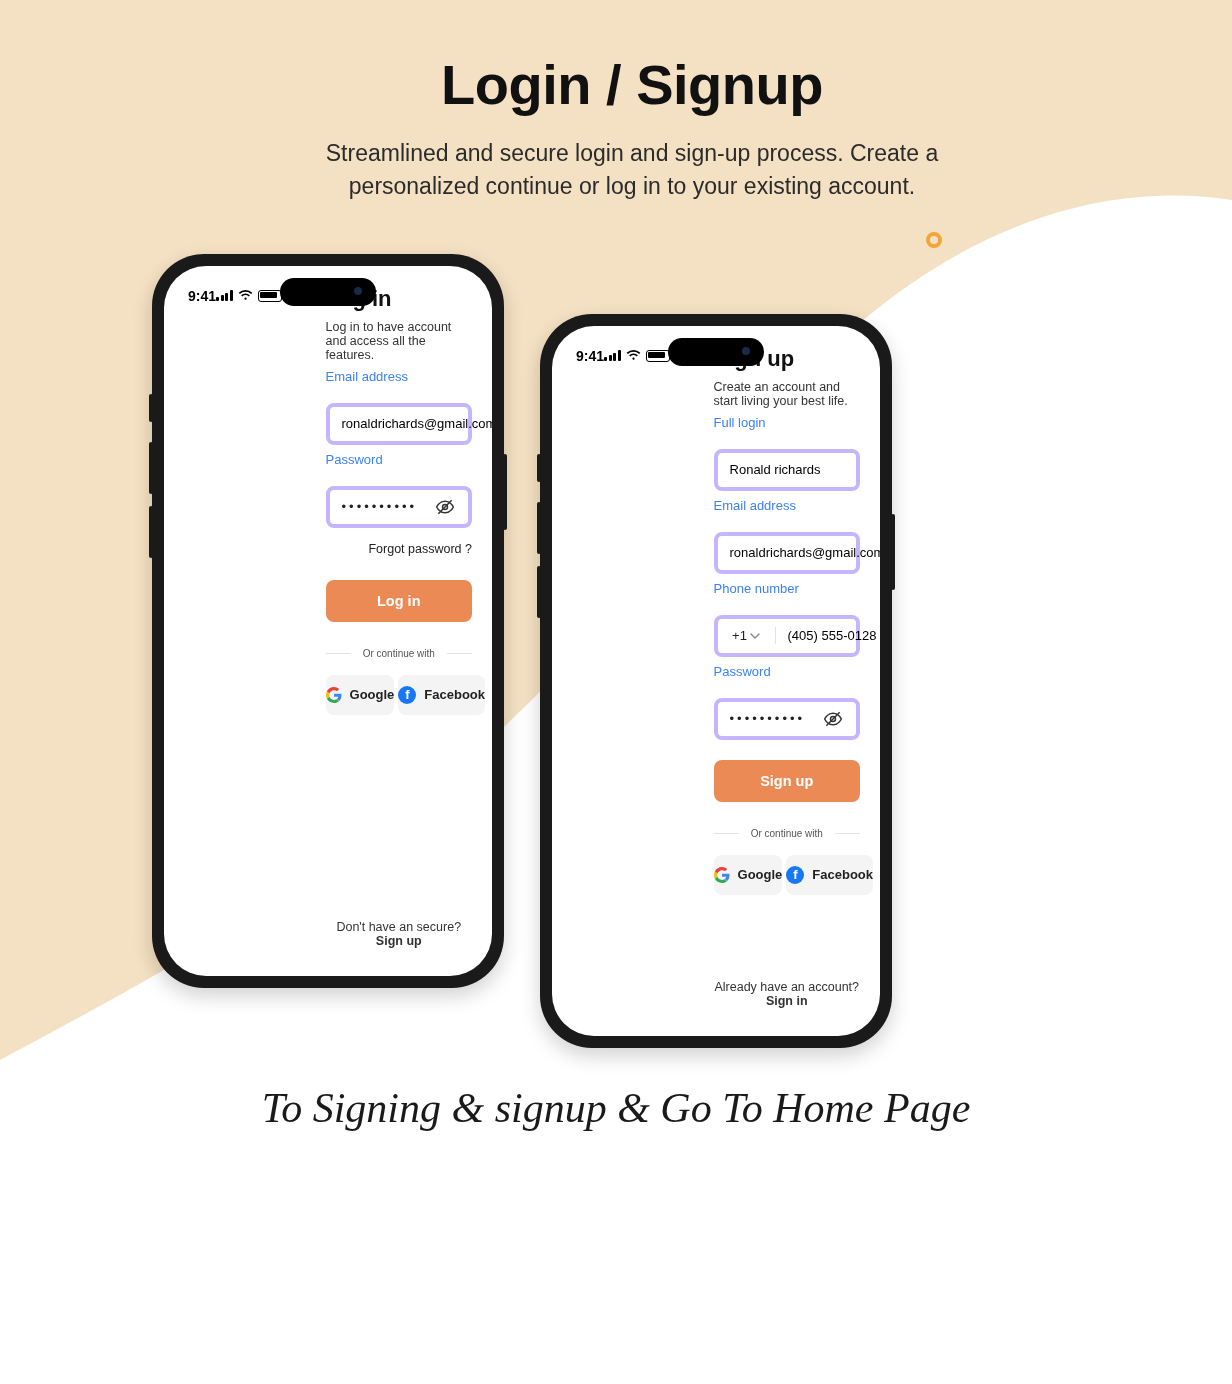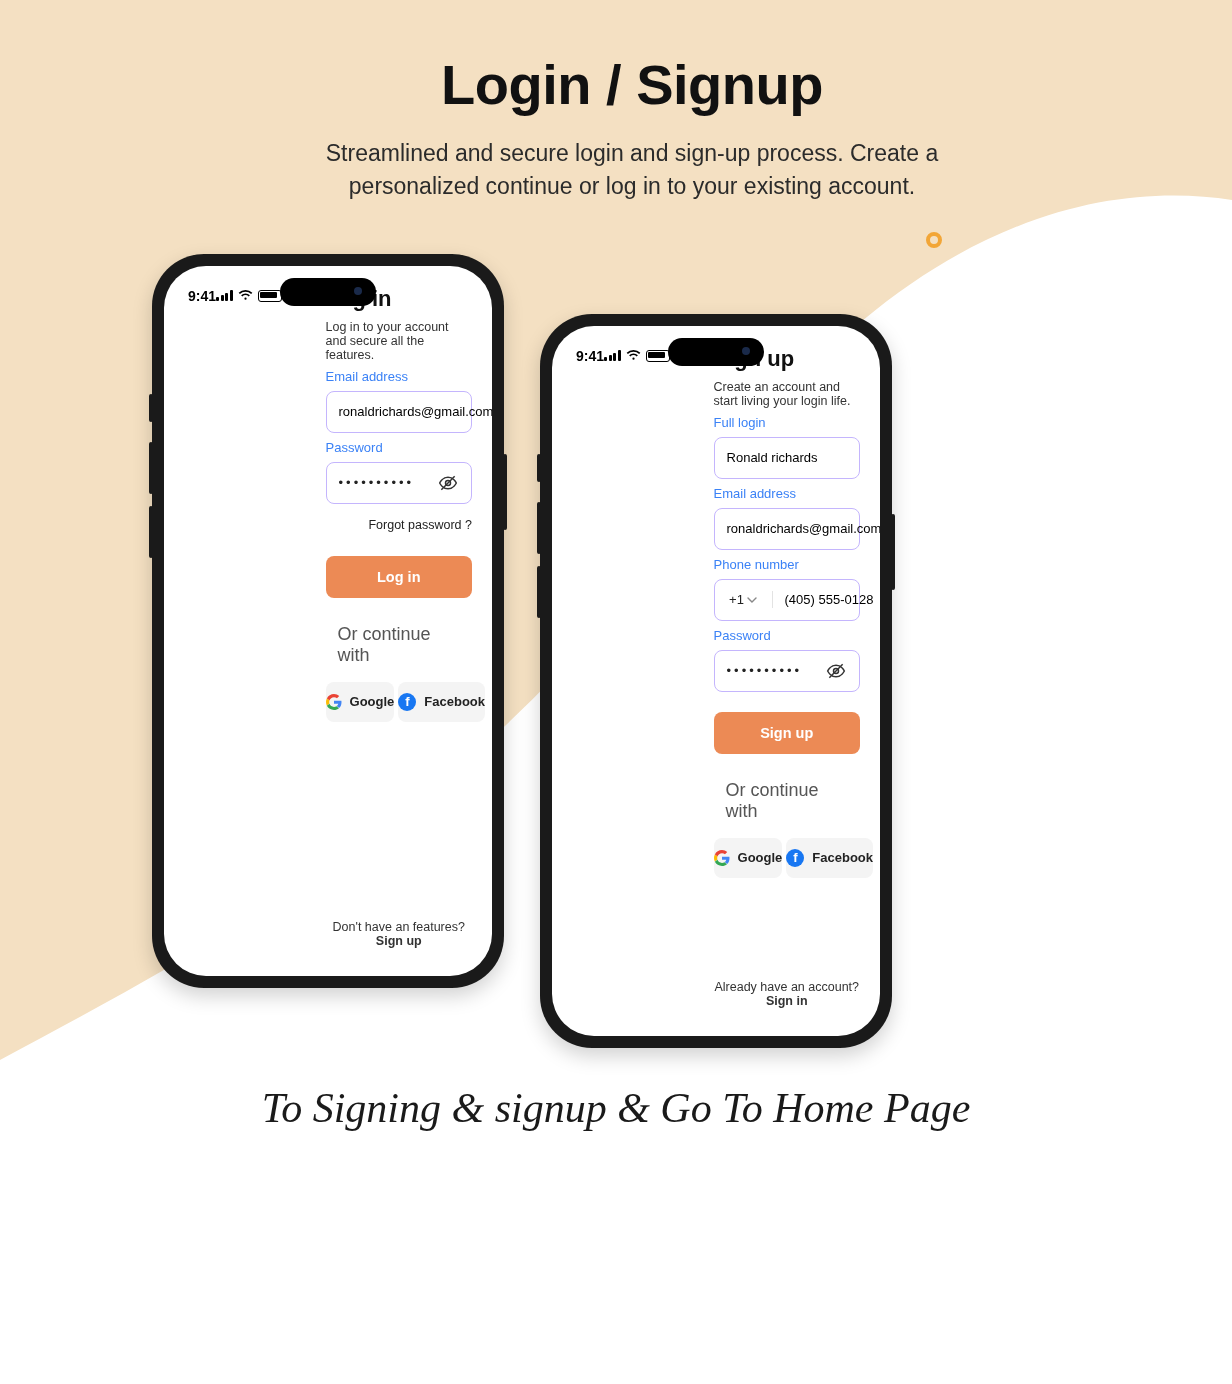--- a/index.html
+++ b/index.html
@@ -130,31 +130,32 @@
     padding: 20px 20px 0 20px;
     display: flex;
     flex-direction: column;
     overflow: hidden;
   }
   .title { font-size: 22px; font-weight: 800; color:#111; }
   .sub { font-size: 12.5px; color:#333; margin-top: 8px; }
   .field-lbl { font-size: 13px; color:#3b82f6; margin-top: 7px; margin-bottom: 7px; }
   .inp {
     width: 100%;
-    border: 1px solid #c4b5fd;
+    border: 4px solid #c4b5fd;
     border-radius: 8px;
     height: 42px;
     padding: 0 12px;
     font-size: 13px;
     color:#222;
     background:#fff;
     display:flex;
     align-items:center;
     gap:8px;
     position:relative;
+    margin-top:12px;
   }
   .inp input {
     border:none; outline:none; flex:1; font-size:13px; background:transparent;
     font-family: inherit;
   }
   .cc-sel {
     width: 58px; flex:none;
     display:flex; align-items:center; justify-content:center; gap:3px;
     color:#222; font-size:13px;
     border-right:1px solid #e3e3e3;
@@ -171,21 +172,21 @@
     margin-top: 24px;
     width:100%; height:42px;
     background:#ec8a55;
     border:none; border-radius:8px;
     color:#fff; font-size:14.5px; font-weight:700;
     cursor:pointer;
   }
   .divider {
     display:flex; align-items:center; gap:12px;
     margin-top: 26px;
-    font-size:18px; color:#555;justify-content:flex-end;
+    font-size:10px; color:#555;justify-content:flex-end;
   }
   .divider .line { flex:1; height:1px; background:#e3e3e3; }
   .socials { display:flex; gap:4px; margin-top:16px; }
   .soc {
     flex:1; height:40px;
     background:#f4f4f4; border:none; border-radius:8px;
     display:flex; align-items:center; justify-content:center; gap:8px;
     font-size:13px; font-weight:600; color:#222; cursor:pointer;
   }
   .fb-ic {
@@ -247,21 +248,21 @@
           <span class="wifi">
               <svg viewBox="0 0 16 12">
                 <path d="M8 10.5a1.2 1.2 0 100-2.4 1.2 1.2 0 000 2.4zM4.6 6.9a5 5 0 016.8 0l1.3-1.3a6.8 6.8 0 00-9.4 0l1.3 1.3zM2 4.3a8.6 8.6 0 0112 0l1.3-1.3a10.4 10.4 0 00-14.6 0L2 4.3z" fill="#000"></path>
               </svg>
             </span>
           <span class="batt"></span>
         </span>
       </div>
       <div class="content">
         <div class="title">Log in</div>
-        <div class="sub">Log in to your account and secure all the features.</div>
+        <div class="sub">Log in to have account and access all the features.</div>
 
         <div class="field-lbl">Email address</div>
         <div class="inp">
           <input type="text" value="ronaldrichards@gmail.com" style="">
         </div>
 
         <div class="field-lbl">Password</div>
         <div class="inp">
           <span style="letter-spacing:3px;">••••••••••</span>
           <span class="eye">
@@ -293,21 +294,21 @@
               </svg>
             <span>Google</span>
           </button>
           <button class="soc">
             <span class="fb-ic">f</span>
             <span>Facebook</span>
           </button>
         </div>
 
         <div class="foot">
-          <span>Don't have an features? </span><strong>Sign up</strong>
+          <span>Don't have an secure? </span><strong>Sign up</strong>
         </div>
       </div>
     </div>
   </div>
 
   <div class="phone right">
     <div class="side-btn l1"></div>
     <div class="side-btn l2"></div>
     <div class="side-btn l3"></div>
     <div class="side-btn r1"></div>
@@ -325,21 +326,21 @@
           <span class="wifi">
               <svg viewBox="0 0 16 12">
                 <path d="M8 10.5a1.2 1.2 0 100-2.4 1.2 1.2 0 000 2.4zM4.6 6.9a5 5 0 016.8 0l1.3-1.3a6.8 6.8 0 00-9.4 0l1.3 1.3zM2 4.3a8.6 8.6 0 0112 0l1.3-1.3a10.4 10.4 0 00-14.6 0L2 4.3z" fill="#000"></path>
               </svg>
             </span>
           <span class="batt"></span>
         </span>
       </div>
       <div class="content">
         <div class="title">Sign up</div>
-        <div class="sub">Create an account and start living your login life.</div>
+        <div class="sub">Create an account and start living your best life.</div>
 
         <div class="field-lbl">Full login</div>
         <div class="inp">
           <input type="text" value="Ronald richards" style="">
         </div>
 
         <div class="field-lbl">Email address</div>
         <div class="inp">
           <input type="text" value="ronaldrichards@gmail.com" style="">
         </div>

